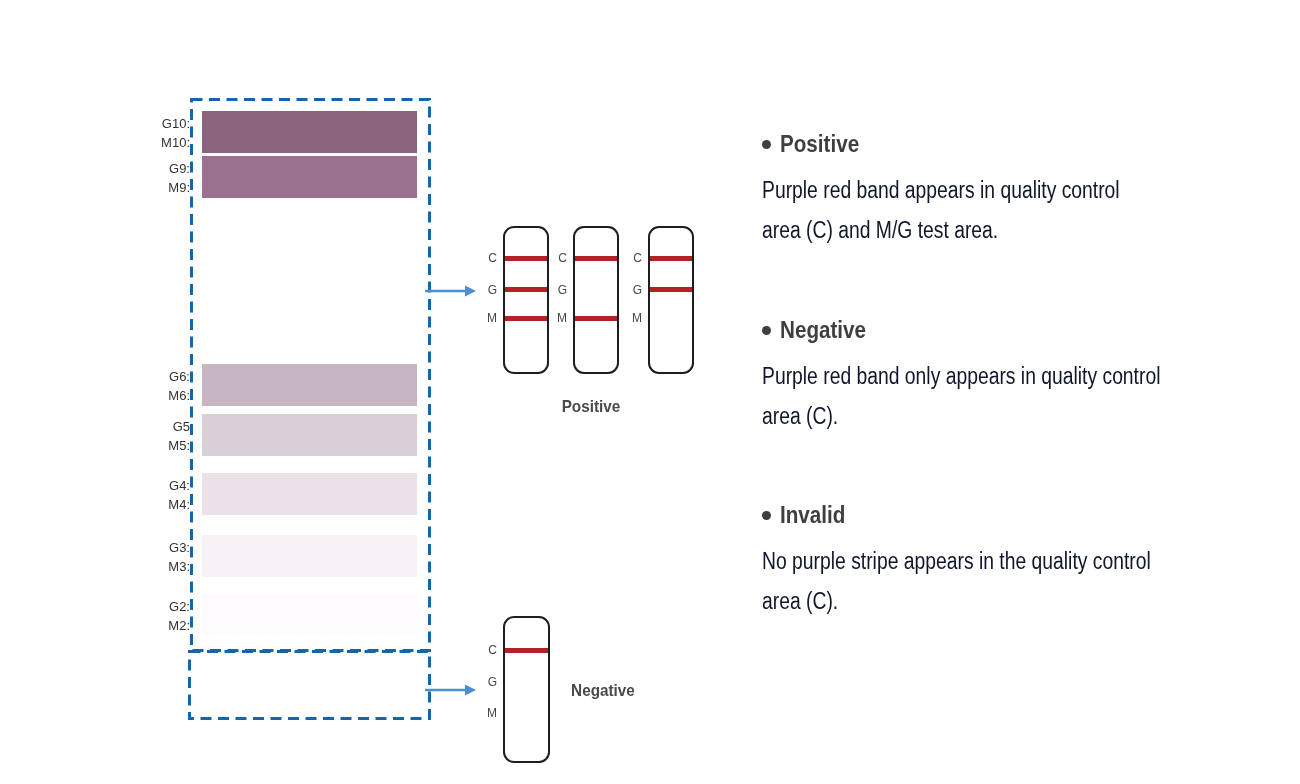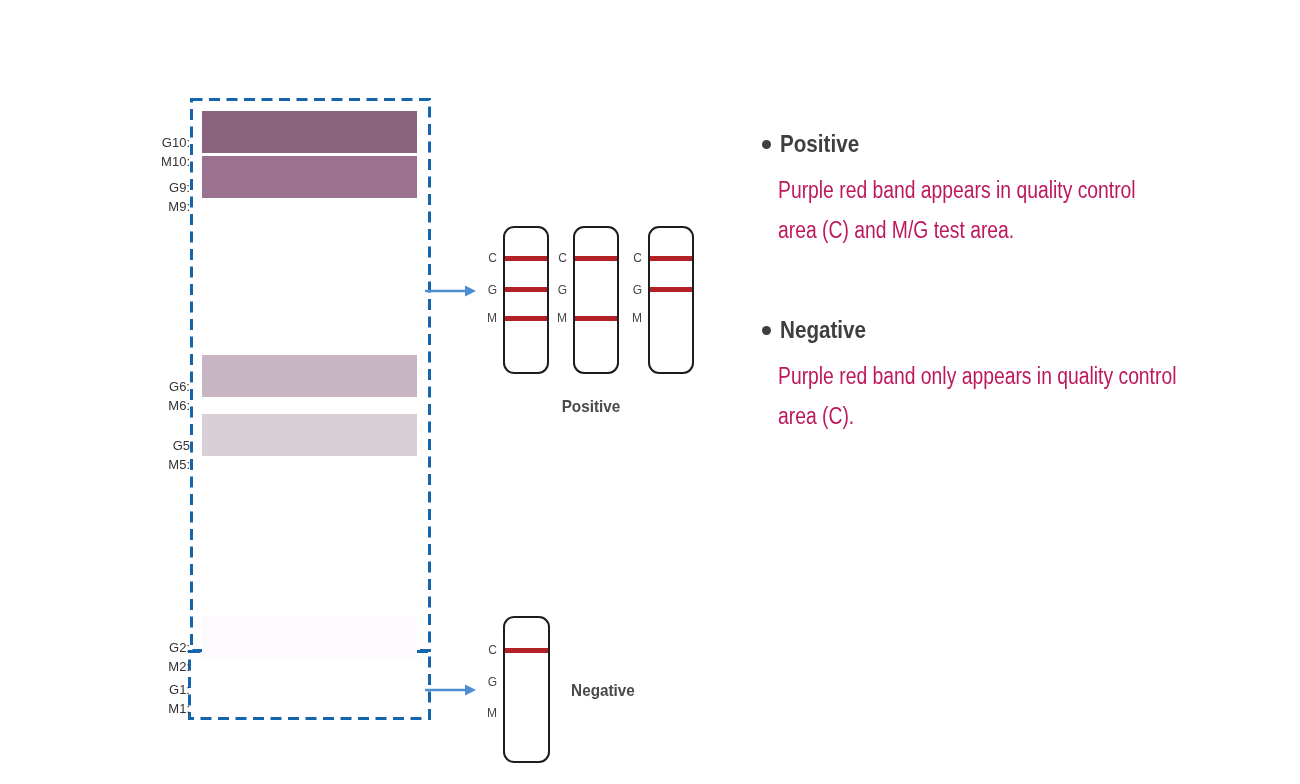--- a/index.html
+++ b/index.html
@@ -7,21 +7,21 @@
   body { font-family:"Liberation Sans", sans-serif; }
   #canvas { position:relative; width:1300px; height:784px; background:#fff; overflow:hidden; }
 
   .cond { display:inline-block; transform:scaleX(0.86); transform-origin:0 50%; }
 
   .page-title { position:absolute; left:115px; top:33px; font-size:30px; font-weight:bold; color:#4a4a4a; white-space:nowrap; }
 
   
   .scale-row { position:absolute; left:0; width:430px; height:42px; }
   .scale-label { position:absolute; left:124px; top:3px; width:66px; text-align:right;
-                 font-size:13px; line-height:19px; color:#333;margin-top:19px; }
+                 font-size:13px; line-height:19px; color:#333; }
   .scale-label span { display:block; }
   .scale-bar { position:absolute; left:202px; top:0; width:215px; height:42px; }
 
   .dashbox { position:absolute; }
   .arrow { position:absolute; }
 
   
   .strip { position:absolute; background:#fff; border:2px solid #1d1d1d; border-radius:11px; }
   .band { position:absolute; left:0; right:0; height:5px; }
   .markers { position:absolute; width:20px; height:150px; }
@@ -29,21 +29,21 @@
                   font-size:12px; font-weight:500; color:#454545; }
   .caption { position:absolute; width:120px; font-size:17px; font-weight:bold; color:#4a4a4a;
              text-align:center; transform:scaleX(0.9); white-space:nowrap; }
 
   
   .legend-item { position:absolute; left:762px; width:430px; }
   .legend-head { display:flex; align-items:center; gap:9px; height:26px;
                  font-size:24px; font-weight:bold; color:#3f3f3f; }
   .legend-head .cond { transform:scaleX(0.86); transform-origin:0 50%; white-space:nowrap; }
   .dot { width:9px; height:9px; border-radius:50%; background:#3f3f3f; flex:0 0 auto; }
-  .legend-body { margin-top:13px; font-size:23px; line-height:40px; color:#be185d;margin-left:16px; }
+  .legend-body { margin-top:13px; font-size:23px; line-height:40px; color:#0f172a; }
   .legend-body .cond { display:inline-block; width:478px; transform:scaleX(0.84);
                        transform-origin:0 0; white-space:normal; }
 </style>
 </head>
 <body>
 
 <div id="canvas">
 
 
   <svg class="dashbox" style="left:190px; top:98px" width="241" height="554">
@@ -60,47 +60,54 @@
       </div>
     <div class="scale-bar" style="background-color: rgb(138, 99, 124);"></div>
   </div>
   <div class="scale-row" style="top:156px">
     <div class="scale-label">
         <span>G9:</span>
         <span>M9:</span>
       </div>
     <div class="scale-bar" style="background-color: rgb(155, 113, 144);"></div>
   </div>
-  <div class="scale-row" style="top:355px">
+  <div class="scale-row" style="top:364px">
     <div class="scale-label">
         <span>G6:</span>
         <span>M6:</span>
       </div>
     <div class="scale-bar" style="background-color: rgb(200, 181, 196);"></div>
   </div>
   <div class="scale-row" style="top:414px">
     <div class="scale-label">
         <span>G5</span>
         <span>M5:</span>
       </div>
     <div class="scale-bar" style="background-color: rgb(216, 207, 215);"></div>
   </div>
-  <div class="scale-row" style="top:616px">
+  <div class="scale-row" style="top:473px">
+    <div class="scale-label">
+        <span>G4:</span>
+        <span>M4:</span>
+      </div>
+    <div class="scale-bar" style="background-color: rgb(234, 226, 232);"></div>
+  </div>
+  <div class="scale-row" style="top:535px">
+    <div class="scale-label">
+        <span>G3:</span>
+        <span>M3:</span>
+      </div>
+    <div class="scale-bar" style="background-color: rgb(246, 241, 245);"></div>
+  </div>
+  <div class="scale-row" style="top:594px">
     <div class="scale-label">
         <span>G2:</span>
         <span>M2:</span>
       </div>
     <div class="scale-bar" style="background-color: rgb(253, 251, 253);"></div>
-  </div>
-  <div class="scale-row" style="top:658px">
-    <div class="scale-label">
-        <span>G1:</span>
-        <span>M1:</span>
-      </div>
-    <div class="scale-bar" style="background-color: rgb(255, 255, 255);"></div>
   </div>
 
   <svg class="arrow" style="left:424px; top:284px" width="52" height="14" viewBox="0 0 52 14">
     <line x1="1" y1="7" x2="42" y2="7" stroke-width="2.4" stroke="#4d8ed2"></line>
     <polygon points="41,1.5 52,7 41,12.5" fill="#4d8ed2"></polygon>
   </svg>
   <svg class="arrow" style="left:424px; top:683px" width="52" height="14" viewBox="0 0 52 14">
     <line x1="1" y1="7" x2="42" y2="7" stroke-width="2.4" stroke="#4d8ed2"></line>
     <polygon points="41,1.5 52,7 41,12.5" fill="#4d8ed2"></polygon>
   </svg>
@@ -161,14 +168,23 @@
   <div class="legend-item" style="top:317px">
     <div class="legend-head">
       <span class="dot"></span>
       <span class="cond">Negative</span>
     </div>
     <div class="legend-body">
       <span class="cond">Purple red band only appears in quality control area (C).</span>
     </div>
   </div>
 
+  <div class="legend-item" style="top:502px">
+    <div class="legend-head">
+      <span class="dot"></span>
+      <span class="cond">Invalid</span>
+    </div>
+    <div class="legend-body">
+      <span class="cond">No purple stripe appears in the quality control area (C).</span>
+    </div>
+  </div>
 
 </div>
 
 </body></html>

